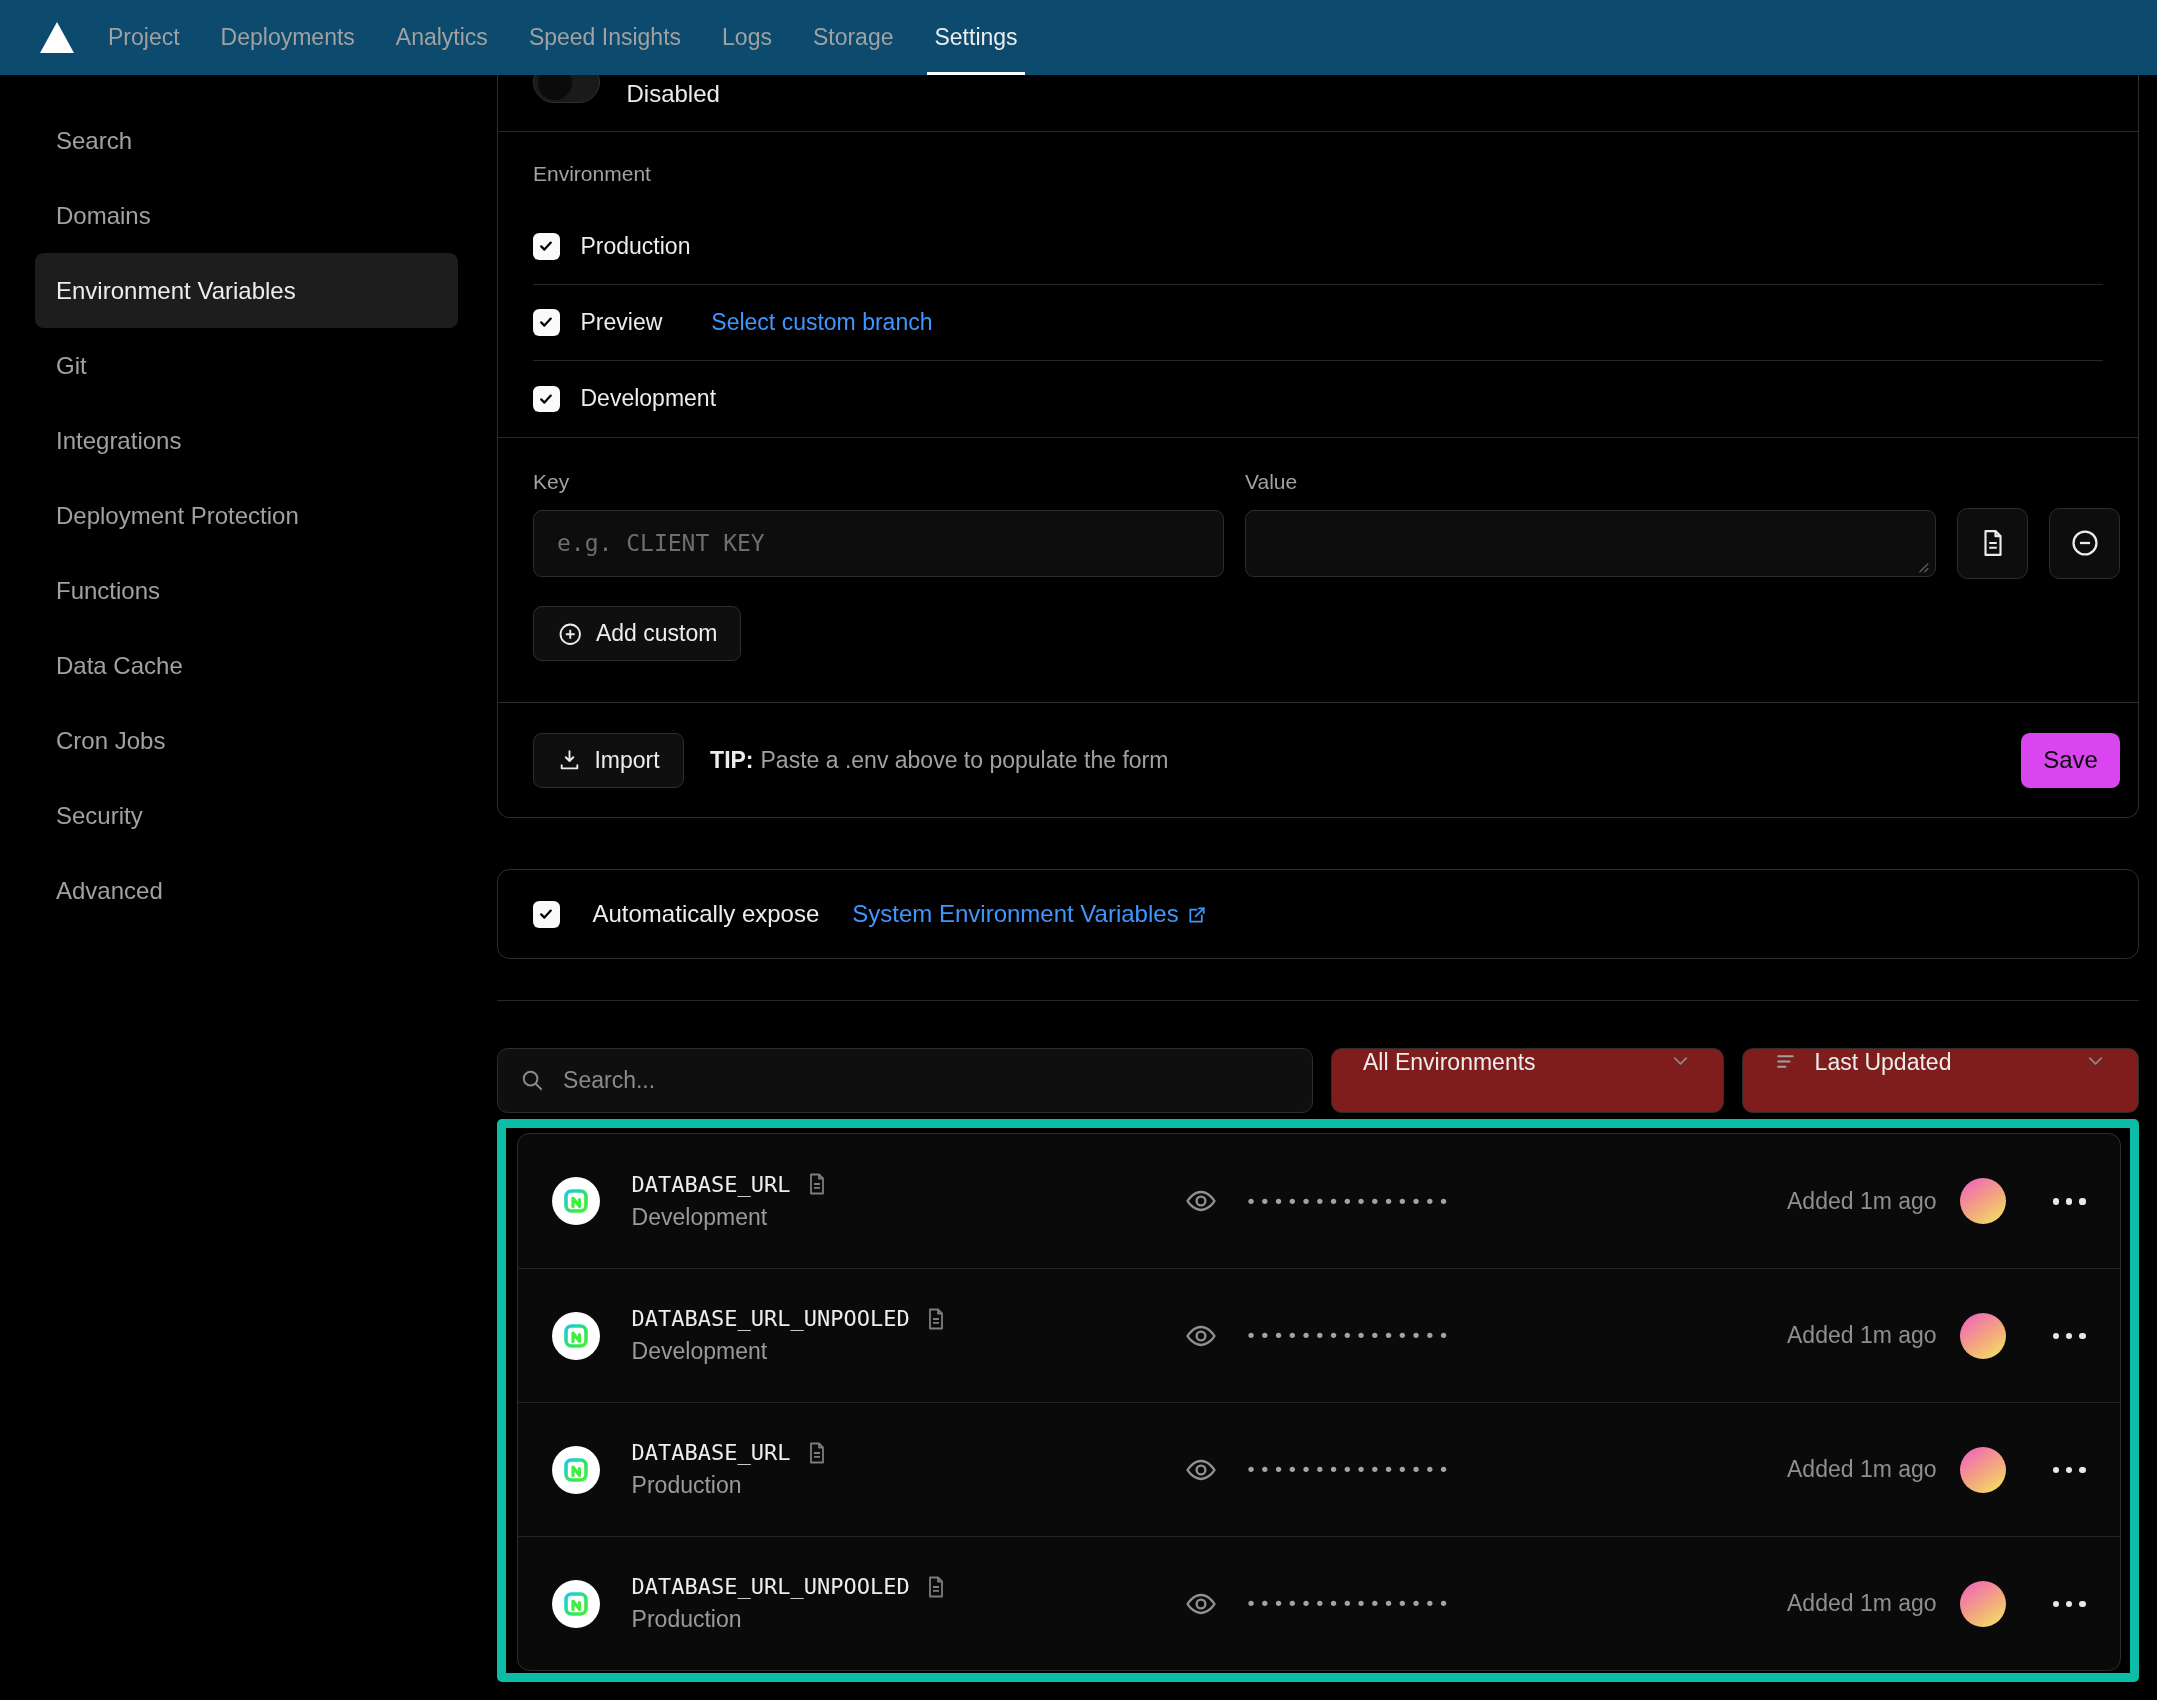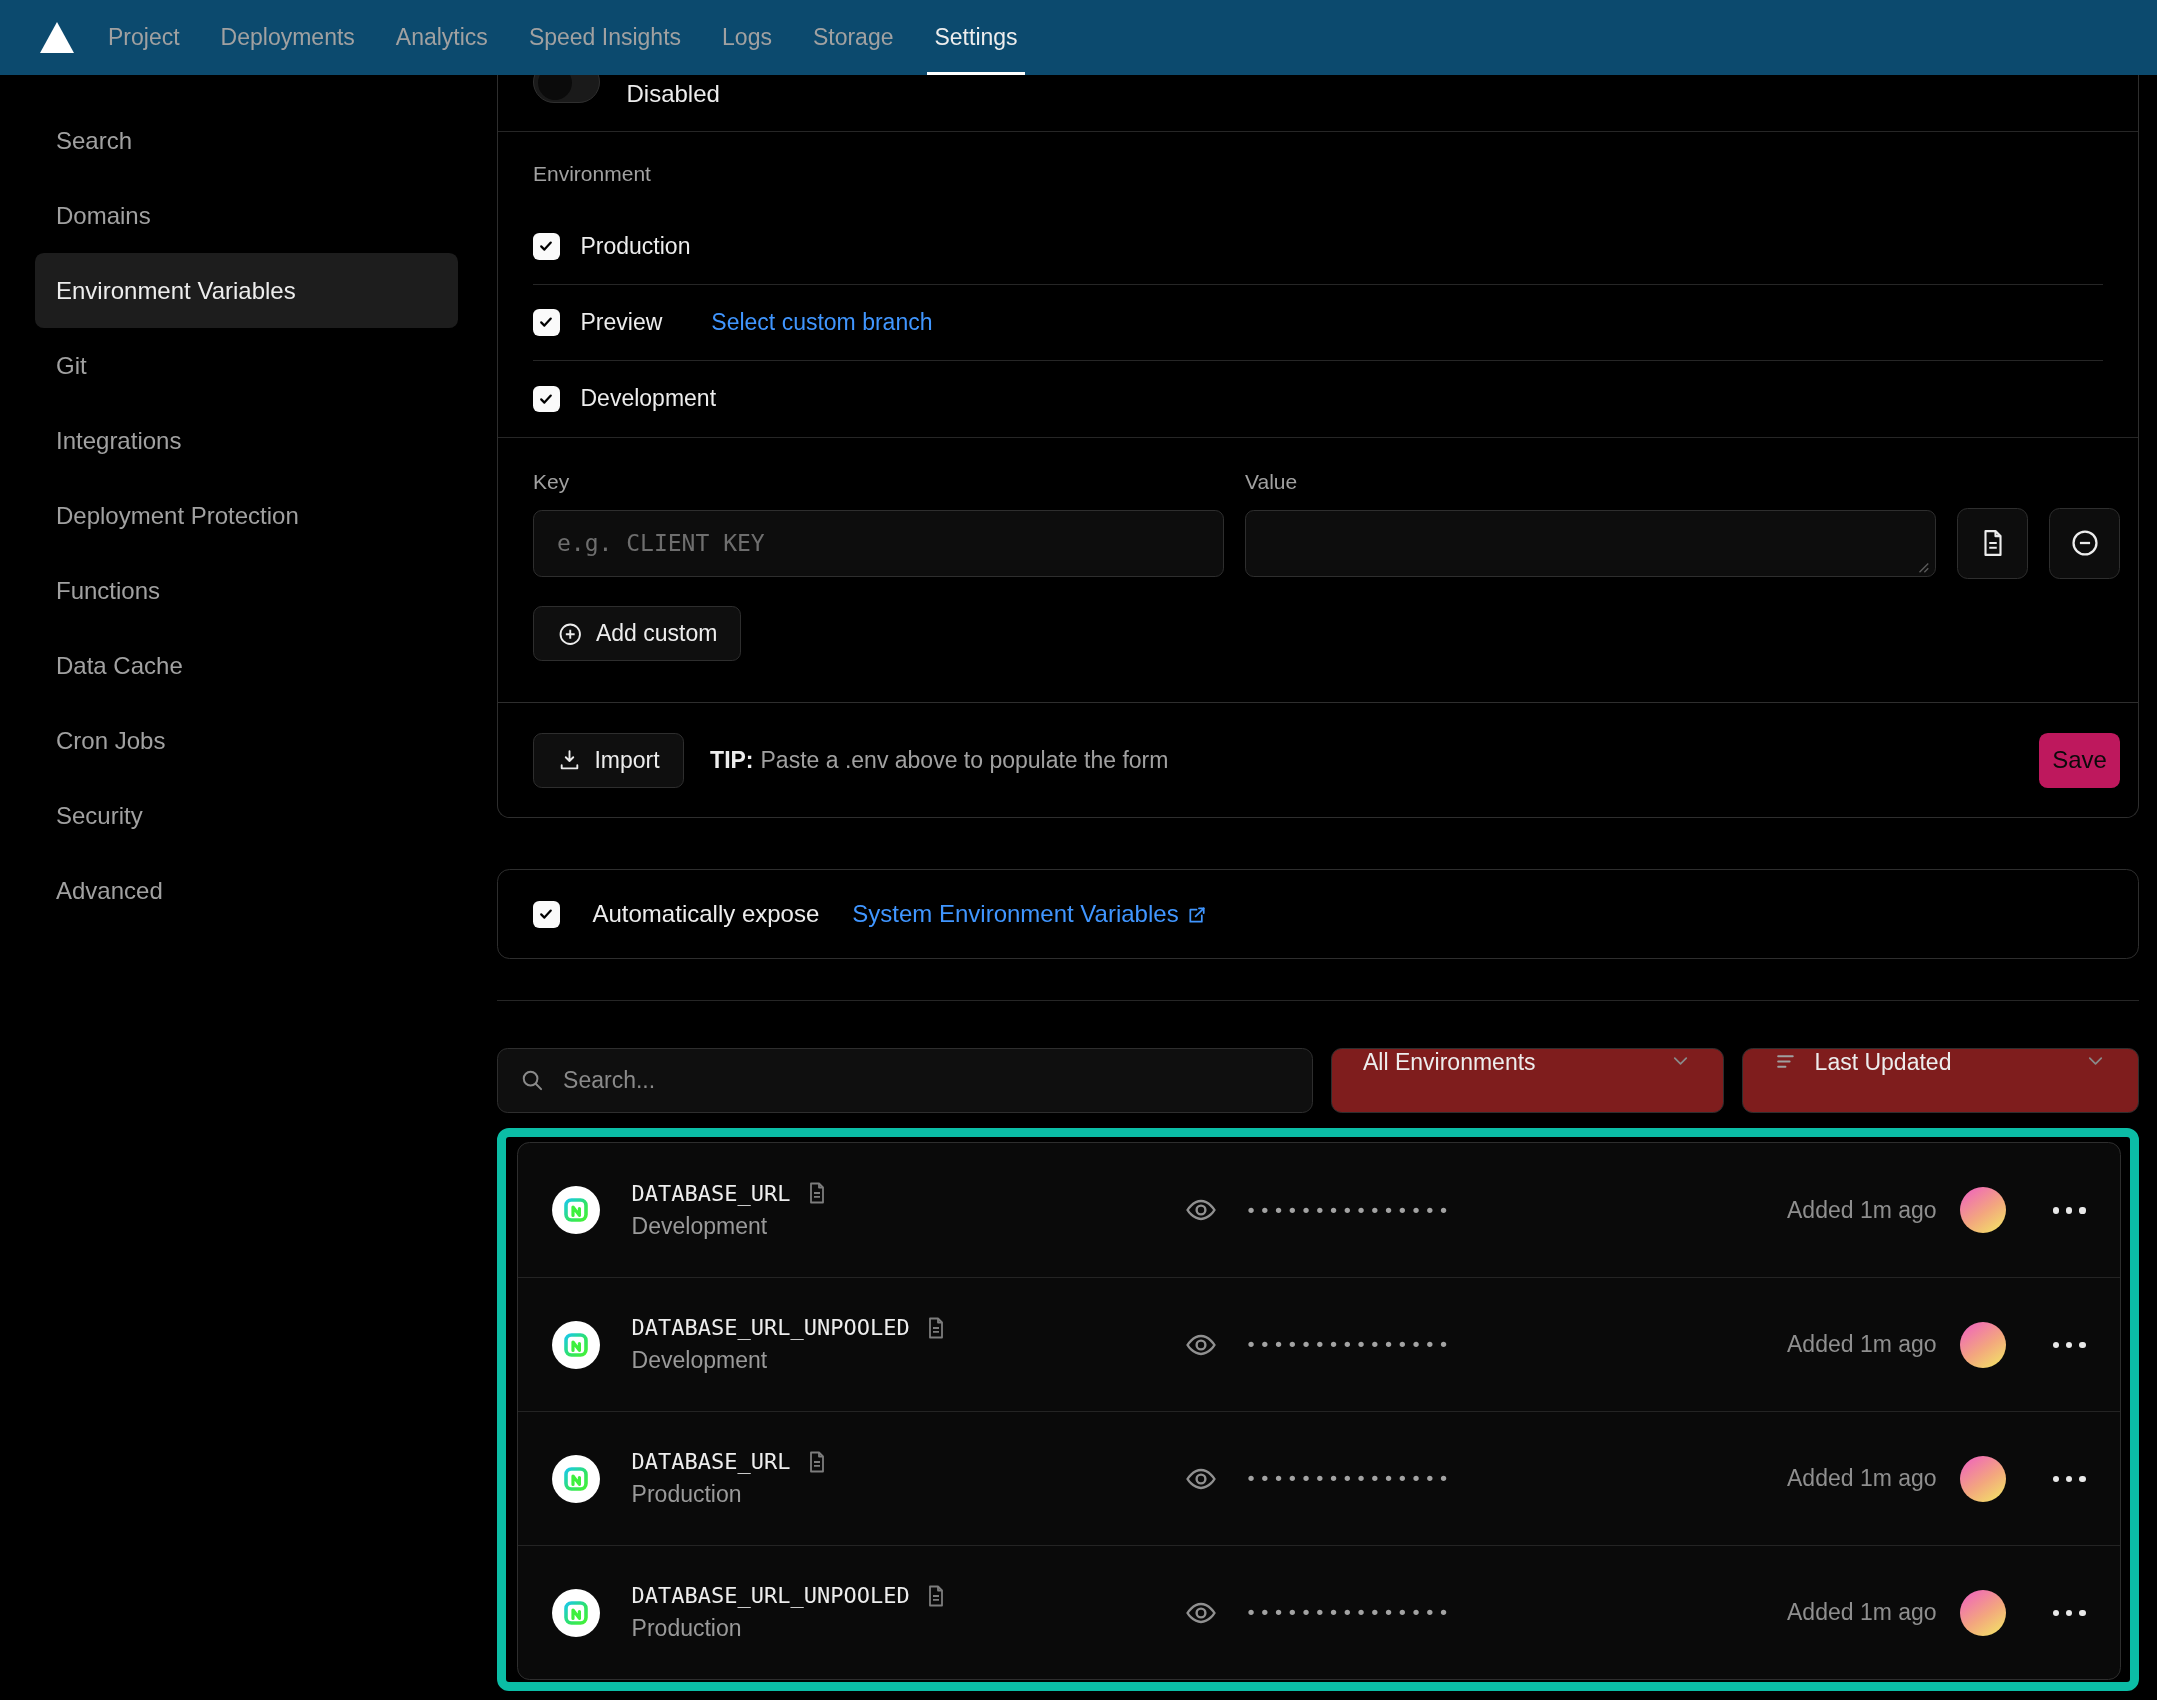--- a/index.html
+++ b/index.html
@@ -49,42 +49,42 @@
   .text-input::placeholder { color:#6e6e6e; }
   .value-wrap { position:relative; }
   .text-area { resize:none; padding-top:17.6px; font-family:"Liberation Sans", sans-serif; }
   .grip { position:absolute; right:6.2px; bottom:6.2px; }
   .icon-btn { width:71px; height:71px; margin-top:-1.8px; background:#0d0d0d; border:0.9px solid #2e2e2e; border-radius:10.6px; display:flex; align-items:center; justify-content:center; cursor:pointer; }
   .ghost-btn { margin-top:26.5px; height:55px; display:inline-flex; align-items:center; gap:12.4px; background:#0f0f0f; border:0.9px solid #2e2e2e; border-radius:8.8px; padding:0 23px; font-size:23px; color:#ededed; cursor:pointer; margin-bottom:41px; }
 
   .panel-footer { height:115px; border-top:0.9px solid #2e2e2e; display:flex; align-items:center; padding:0 17.6px 0 35px; }
   .tip-text { margin-left:26.5px; font-size:23px; color:#a1a1a1; }
   .tip-text b { color:#ededed; font-weight:700; margin-right:7px; }
-  .save-btn { margin-left:auto; width:81px; height:55px; border:none; border-radius:8.8px; background:#be185d; color:#0a0a0a; font-size:24px; font-weight:500; font-family:"Liberation Sans", sans-serif; cursor:pointer; }
+  .save-btn { margin-left:auto; width:99px; height:55px; border:none; border-radius:8.8px; background:#d946ef; color:#0a0a0a; font-size:24px; font-weight:500; font-family:"Liberation Sans", sans-serif; cursor:pointer; }
   .panel-footer .ghost-btn { margin:0; }
 
   
   .expose-panel { margin-top:51px; height:90px; border-radius:12.4px; display:flex; align-items:center; gap:33px; padding:0 35px; }
   .expose-text { font-size:24px; color:#ededed; }
   .expose-panel .blue-link { margin-left:0; font-size:24px; }
 
   .hr { height:0.9px; background:#262626; margin:41px 0 47px 0; }
 
   
   .filter-row { display:flex; gap:17.6px; height:65px; }
   .search-box { flex:1; display:flex; align-items:center; gap:17.6px; background:#0f0f0f; border:0.9px solid #2e2e2e; border-radius:10.6px; padding:0 21px; }
   .search-box input { flex:1; background:transparent; border:none; outline:none; color:#ededed; font-size:23px; font-family:"Liberation Sans", sans-serif; }
   .search-box input::placeholder { color:#8a8a8a; }
   .select-box { display:flex; gap:16px; background:#7f1d1d; border:0.9px solid #2e2e2e; border-radius:10.6px; padding:0 31px; font-size:23px; color:#ededed; cursor:pointer; }
   .select-box .val { flex:1; }
   .sel-env { width:393px; }
   .sel-sort { width:397px; }
 
   
-  .annotation { margin-top:15px; border:9.7px solid #0bbda6; border-radius:12px; padding:5.3px 8.8px 1.8px 10.6px; }
+  .annotation { margin-top:6px; border:9.7px solid #0bbda6; border-radius:5px; padding:5.3px 8.8px 1.8px 10.6px; }
   .var-list { border:0.9px solid #2e2e2e; border-radius:12.4px; background:#0a0a0a; overflow:hidden; }
   .var-row { height:134px; display:flex; align-items:center; padding:0 29px 0 34px; }
   .var-row + .var-row { border-top:0.9px solid #242424; }
   .neon-avatar { width:48px; height:48px; border-radius:50%; background:#fff; display:flex; align-items:center; justify-content:center; flex:0 0 auto; }
   .var-info { margin-left:32px; width:552px; }
   .var-name-line { display:flex; align-items:center; gap:14px; }
   .var-name { font-family:"DejaVu Sans Mono", monospace; font-size:22px; font-weight:500; color:#ededed; }
   .var-env { font-size:23px; color:#9a9a9a; margin-top:7px; }
   .masked { margin-left:28px; font-family:"DejaVu Sans Mono", monospace; font-size:18.5px; letter-spacing:2.6px; color:#a3a3a3; white-space:nowrap; }
   .row-right { margin-left:auto; display:flex; align-items:center; }

